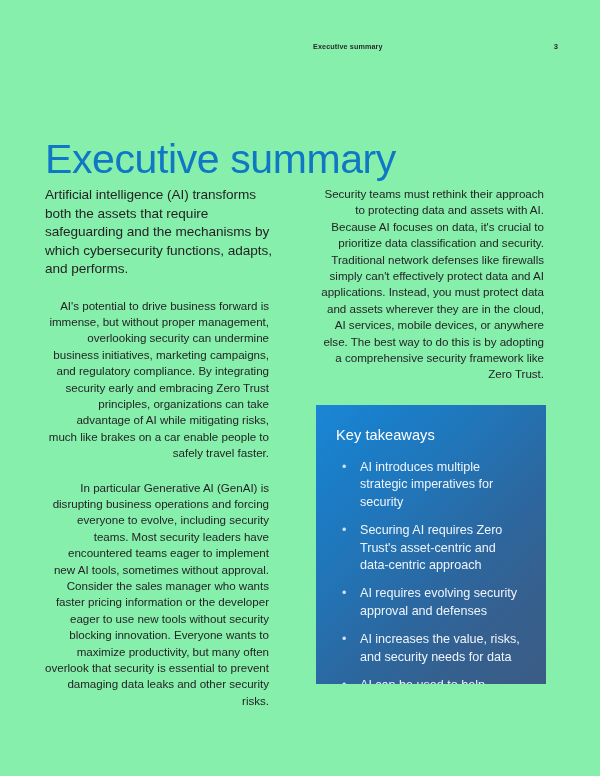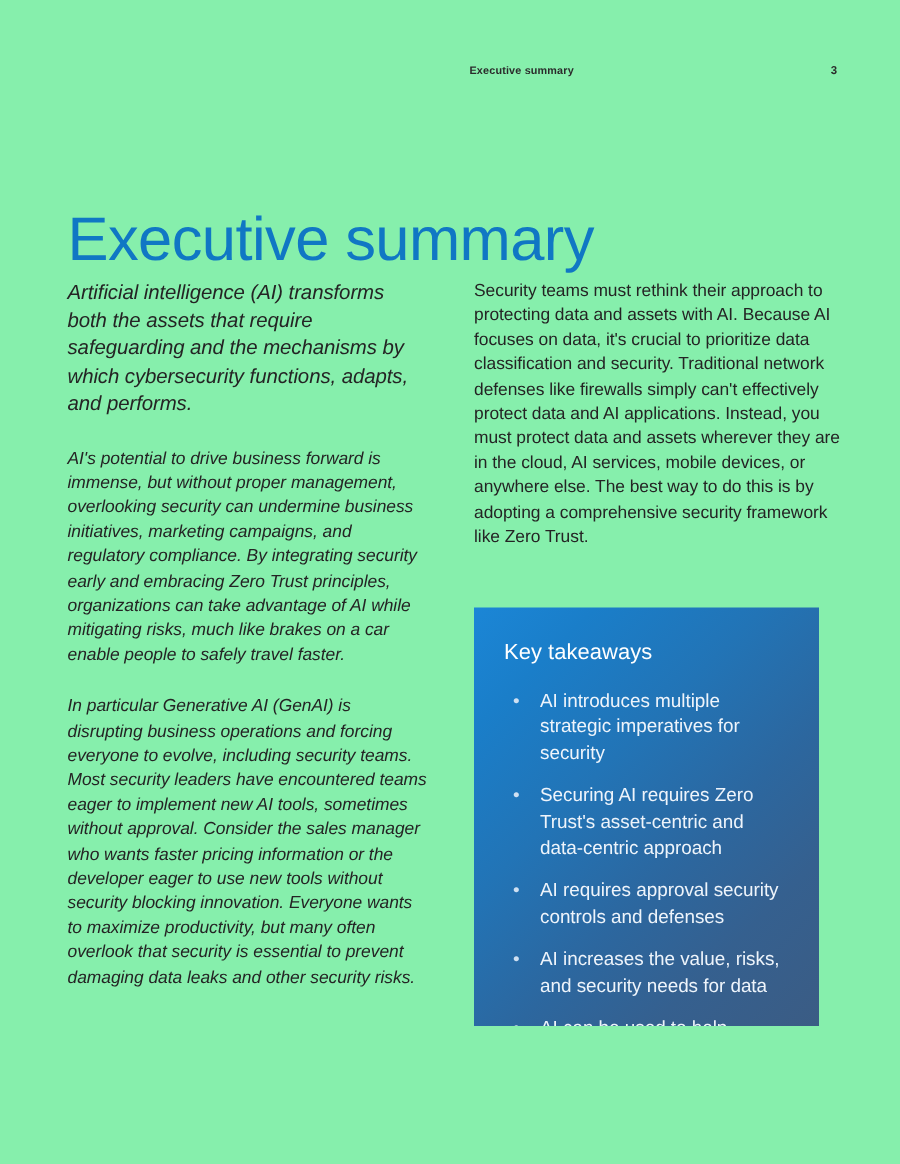--- a/index.html
+++ b/index.html
@@ -57,41 +57,41 @@
   }
 
   
   .col {
     position: absolute;
     top: 186px;
   }
   .col-left {
     left: 45px;
     width: 240px;
-    font-style: italic;
   }
   .col-right {
     left: 316px;
     width: 244px;
   }
 
   .lead {
     font-size: 13.6px;
     line-height: 18.5px;
     color: #242424;
     margin: 0 0 19px 0;
     letter-spacing: -0.05px;
   }
 
   .body-par {
     font-size: 11.6px;
     line-height: 16.4px;
     color: #242424;
-    margin: 0 0 18px 0;
+    margin: 0 16px 18px 0;
     letter-spacing: -0.02px;
+    text-align: right;
   }
   .body-par:last-child { margin-bottom: 0; }
 
   
   .callout {
     position: absolute;
     left: 316px;
     top: 405px;
     width: 230px;
     height: 279px;
@@ -167,21 +167,21 @@
       <li>
         <span class="bullet-dot">•</span>
         <span>AI introduces multiple strategic imperatives for security</span>
       </li>
       <li>
         <span class="bullet-dot">•</span>
         <span>Securing AI requires Zero Trust's asset-centric and data-centric approach</span>
       </li>
       <li>
         <span class="bullet-dot">•</span>
-        <span>AI requires approval security controls and defenses</span>
+        <span>AI requires evolving security approval and defenses</span>
       </li>
       <li>
         <span class="bullet-dot">•</span>
         <span>AI increases the value, risks, and security needs for data</span>
       </li>
       <li>
         <span class="bullet-dot">•</span>
         <span>AI can be used to help accelerate Zero Trust</span>
       </li>
     </ul>

